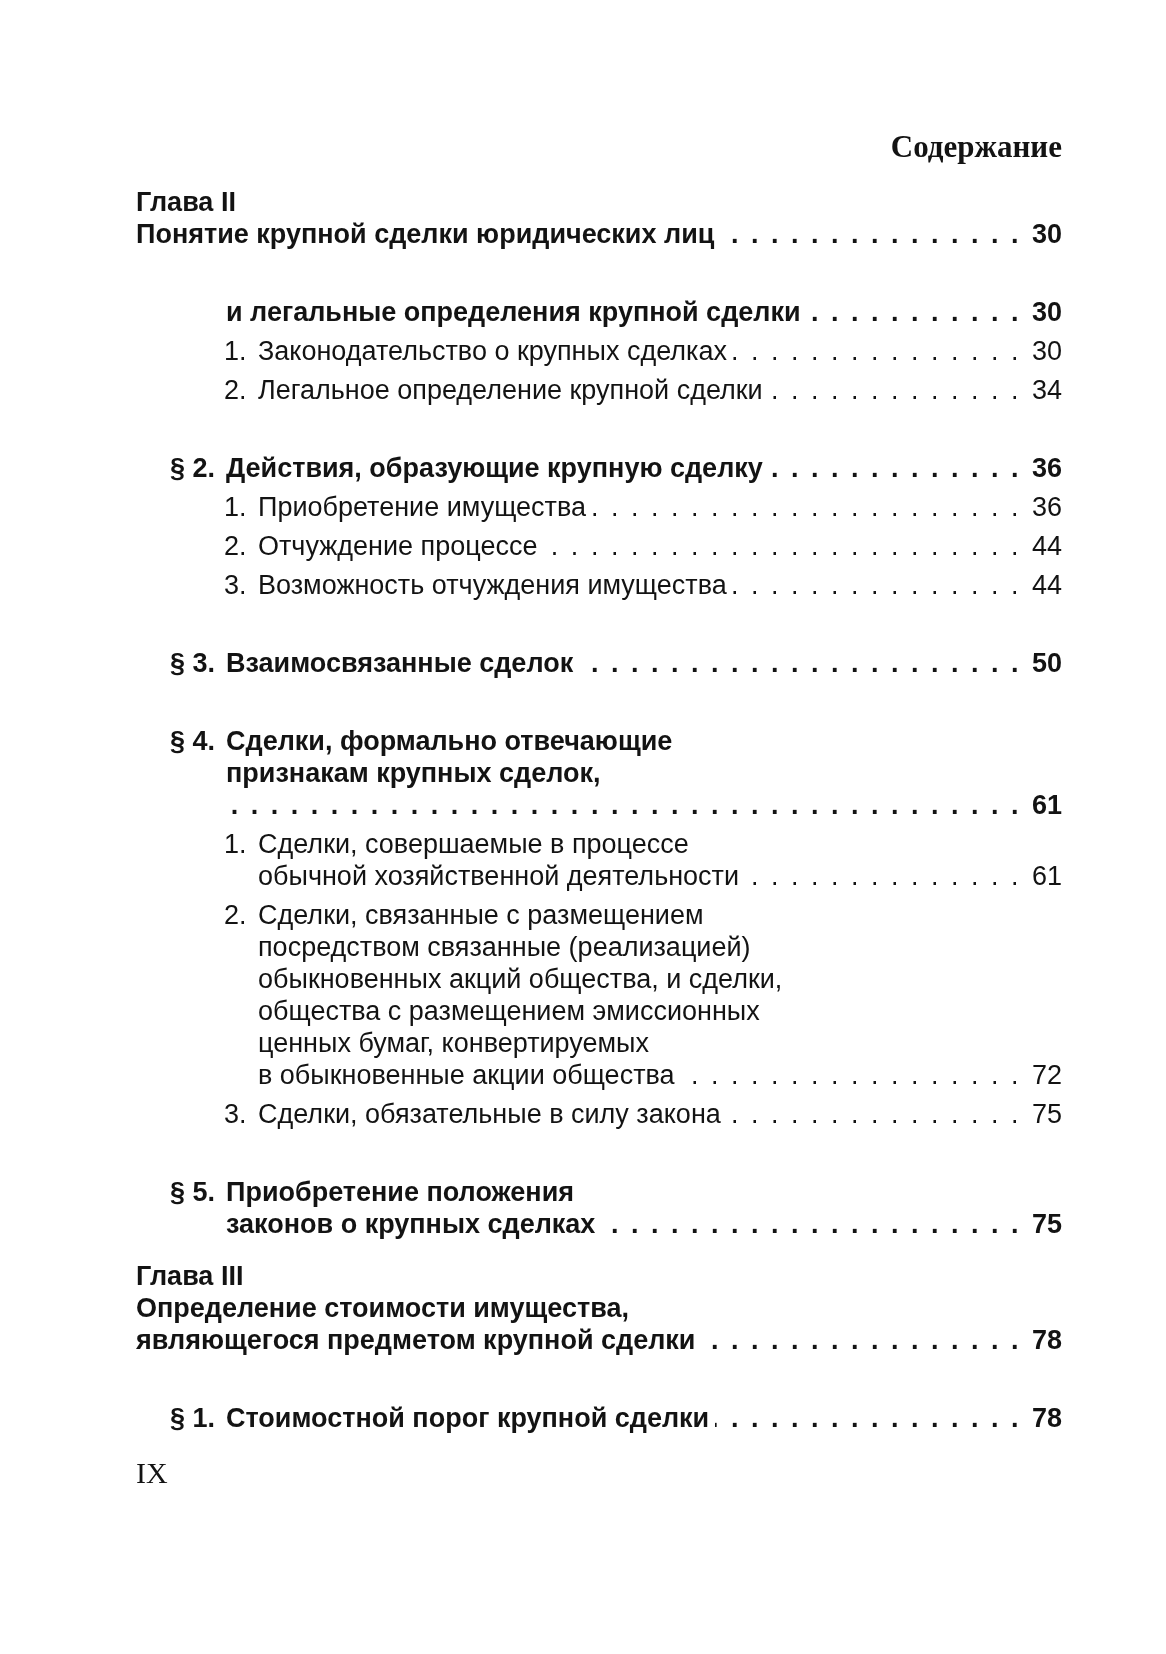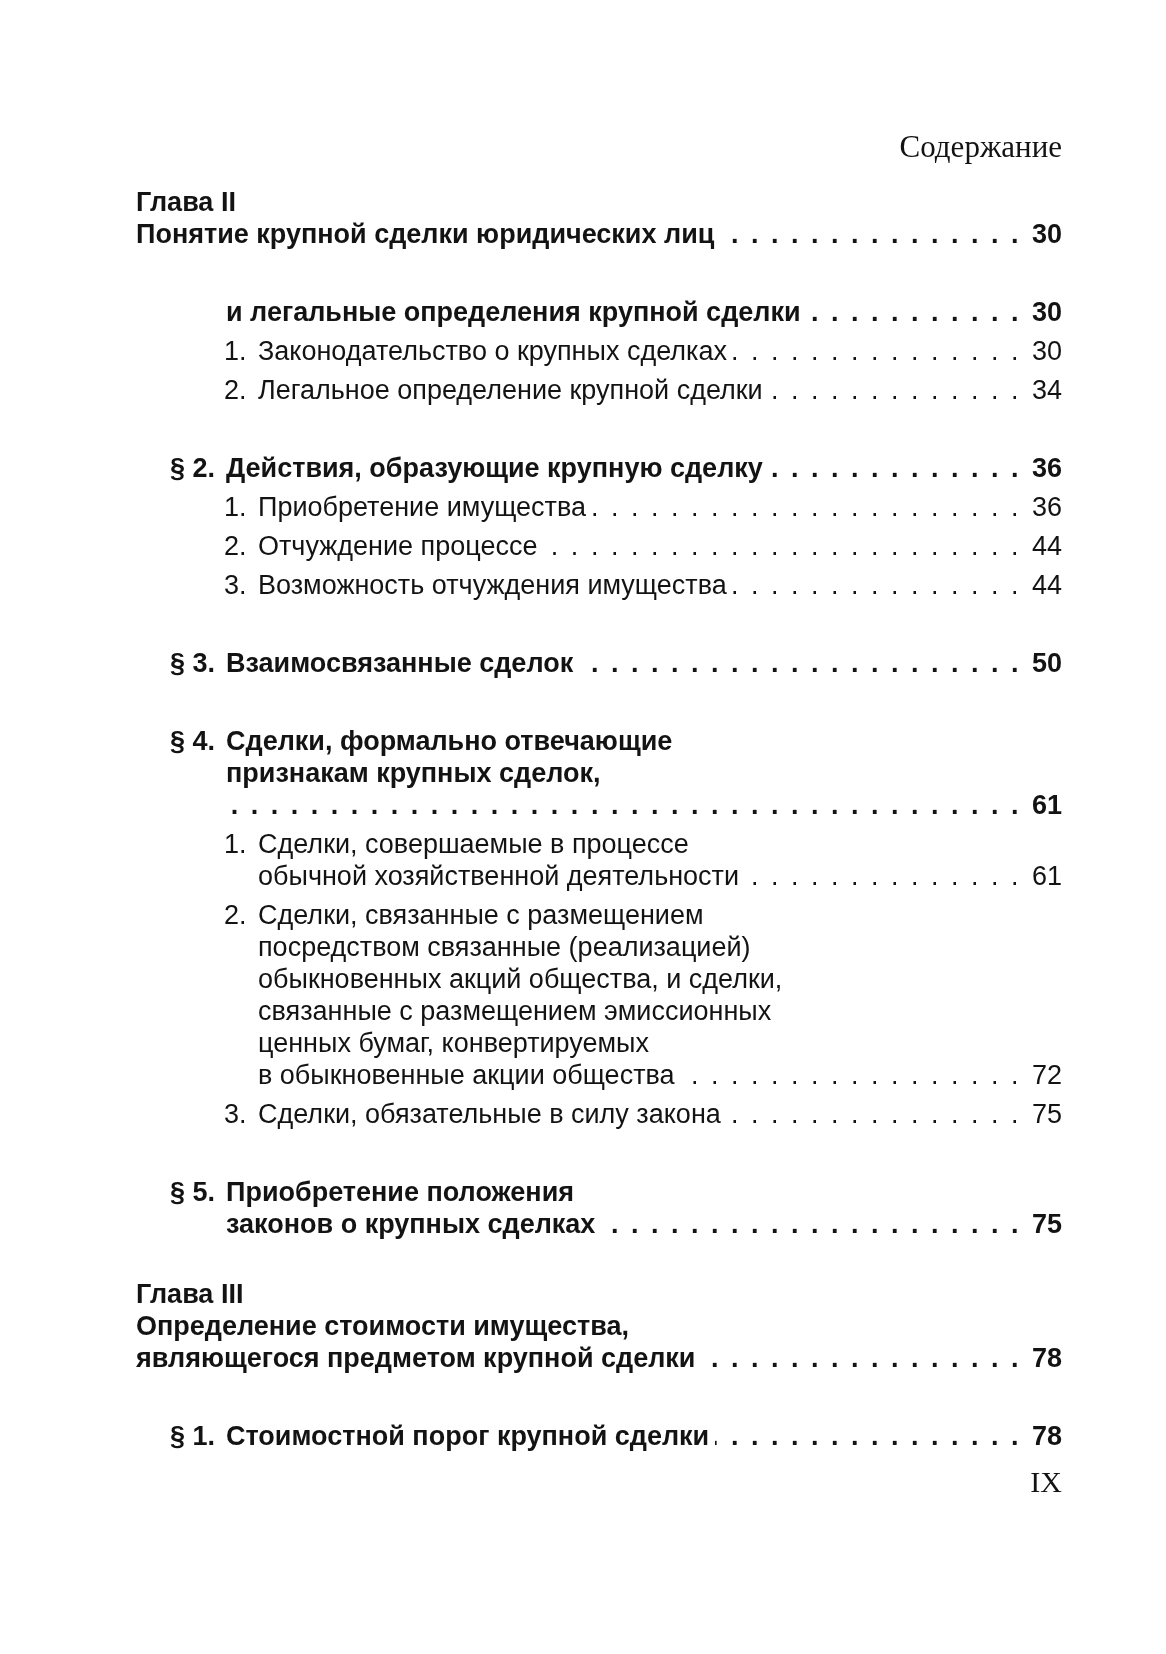--- a/index.html
+++ b/index.html
@@ -17,27 +17,27 @@
   }
   .page {
     box-sizing: border-box;
     width: 1166px;
     height: 1654px;
     padding: 130px 104px 0 136px;
     background: #ffffff;
   }
   .header {
     font-family: "Liberation Serif", serif;
-    font-weight: normal;
+    font-weight: bold;
     font-size: 31px;
     line-height: 34px;
     text-align: right;
   }
   .toc .entry { line-height: 32px; }
-  .toc .entry.chapter { font-weight: bold; margin-top: 38px; }
+  .toc .entry.chapter { font-weight: bold; margin-top: 20px; }
   .toc .entry.section { font-weight: bold; margin-top: 46px; }
   .toc .entry.item   { font-weight: normal; margin-top: 7px; }
   .toc .entry:first-child { margin-top: 22px; }
 
   .chapter .line { padding-left: 0; }
   .section .line { padding-left: 90px; }
   .item .line    { padding-left: 122px; }
 
   .line { white-space: nowrap; }
   .line.last {
@@ -70,22 +70,21 @@
   .leader::before {
     content: ". . . . . . . . . . . . . . . . . . . . . . . . . . . . . . . . . . . . . . . . . . . . . . . . . . . . . . . . . . . .";
     flex: 0 0 auto;
   }
   .page-num { flex: 0 0 auto; }
 
   .footer {
     font-family: "Liberation Serif", serif;
     font-size: 30px;
     line-height: 34px;
-    text-align: right;
-    margin-top: 13px;
+    margin-top: 22px;
   }
 </style>
 </head>
 <body>
 
 <div class="page">
   <div class="header">
     <span>Содержание</span>
   </div>
 
@@ -174,21 +173,21 @@
         <div class="line last">
           <span class="text">обычной хозяйственной деятельности</span>
           <span class="leader"></span>
           <span class="page-num">61</span>
         </div>
       </div>
       <div class="entry item">
         <div class="line"><span class="label">2.</span><span class="text">Сделки, связанные с размещением</span></div>
         <div class="line"><span class="text">посредством связанные (реализацией)</span></div>
         <div class="line"><span class="text">обыкновенных акций общества, и сделки,</span></div>
-        <div class="line"><span class="text">связанные с размещением эмиссионных</span></div>
+        <div class="line"><span class="text">общества с размещением эмиссионных</span></div>
         <div class="line"><span class="text">ценных бумаг, конвертируемых</span></div>
         <div class="line last">
           <span class="text">в обыкновенные акции общества</span>
           <span class="leader"></span>
           <span class="page-num">72</span>
         </div>
       </div>
       <div class="entry item">
         <div class="line last">
           <span class="label">3.</span>

